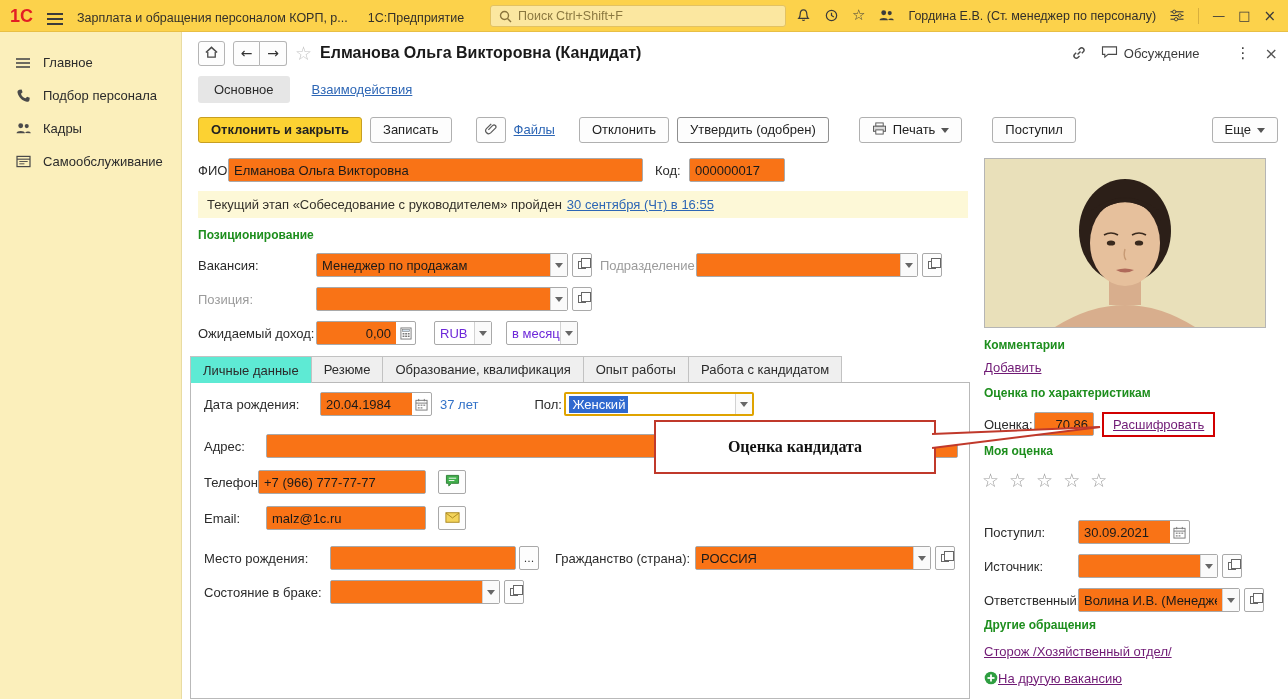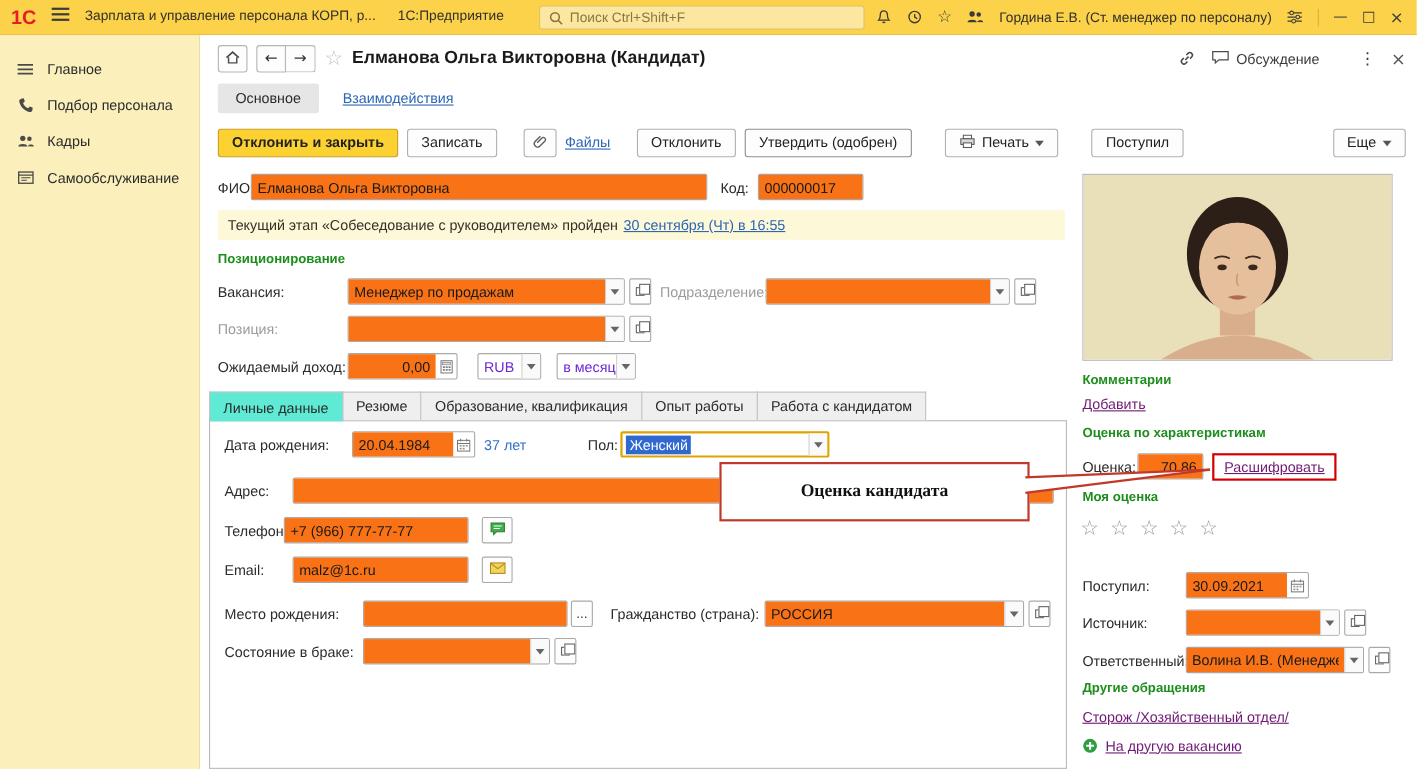--- a/index.html
+++ b/index.html
@@ -9,21 +9,21 @@
     font-family:"Liberation Sans", sans-serif; font-size:13px; color:#2b2b2b;
   }
   .glyph { font-family:"DejaVu Sans", sans-serif; }
 
   
   .topbar {
     position:absolute; left:0; top:0; width:1288px; height:32px;
     background:#fcd24b; border-bottom:1px solid #e8bf45;
     display:flex; align-items:center; justify-content:space-between;
   }
-  .tb-left { display:flex; align-items:flex-start; gap:14px; padding-left:10px; }
+  .tb-left { display:flex; align-items:flex-end; gap:14px; padding-left:10px; }
   .logo { font-weight:bold; font-size:18px; color:#e31e24; line-height:1; }
   .burger { display:flex; flex-direction:column; gap:3px; cursor:pointer; }
   .burger i { display:block; width:16px; height:2px; background:#3b3b3b; }
   .tb-title { font-size:12.5px; color:#33302a; white-space:nowrap; }
   .tb-product { font-size:12.5px; color:#33302a; margin-left:6px; white-space:nowrap; }
   .tb-search {
     position:absolute; left:490px; top:5px; width:296px; height:22px;
     background:#fbe7a0; border:1px solid #e2c262; border-radius:3px;
     display:flex; align-items:center; gap:6px; padding:0 8px; cursor:text;
   }
@@ -136,21 +136,21 @@
 <body>
 
 <header class="topbar">
   <div class="tb-left">
     <span class="logo">1С</span>
     <span class="burger">
         <i></i>
         <i></i>
         <i></i>
       </span>
-    <span class="tb-title">Зарплата и управление персонала КОРП, р...</span>
+    <span class="tb-title">Зарплата и обращения персоналом КОРП, р...</span>
     <span class="tb-product">1С:Предприятие</span>
   </div>
   <div class="tb-search">
     <span class="tbi">
       <svg width="13" height="13" viewBox="0 0 13 13">
           <circle cx="5.5" cy="5.5" r="4" fill="none" stroke="#8a743c" stroke-width="1.4"></circle>
           <line x1="8.5" y1="8.5" x2="12" y2="12" stroke="#8a743c" stroke-width="1.4"></line>
         </svg>
     </span>
     <span class="s-ph">Поиск Ctrl+Shift+F</span>
@@ -579,21 +579,21 @@
       <span class="dd-btn"></span>
     </div>
     <button class="sq-btn">
         <span class="open-ico"></span>
       </button>
   </div>
 
   <div class="ghead" style="position:absolute; left:802px; top:586px;">Другие обращения</div>
   <a class="glink" style="position:absolute; left:802px; top:612px;">Сторож /Хозяйственный отдел/</a>
 
-  <div class="arow" style="left:802px; top:634px; gap:7px;">
+  <div class="arow" style="left:802px; top:634px; text-decoration:underline;">
     <span style="display:inline-flex;">
       <svg width="14" height="14" viewBox="0 0 14 14">
           <circle cx="7" cy="7" r="6.3" fill="#2f9e41"></circle>
           <line x1="7" y1="3.5" x2="7" y2="10.5" stroke="#fff" stroke-width="1.8"></line>
           <line x1="3.5" y1="7" x2="10.5" y2="7" stroke="#fff" stroke-width="1.8"></line>
         </svg>
     </span>
     <a class="glink">На другую вакансию</a>
   </div>
 

